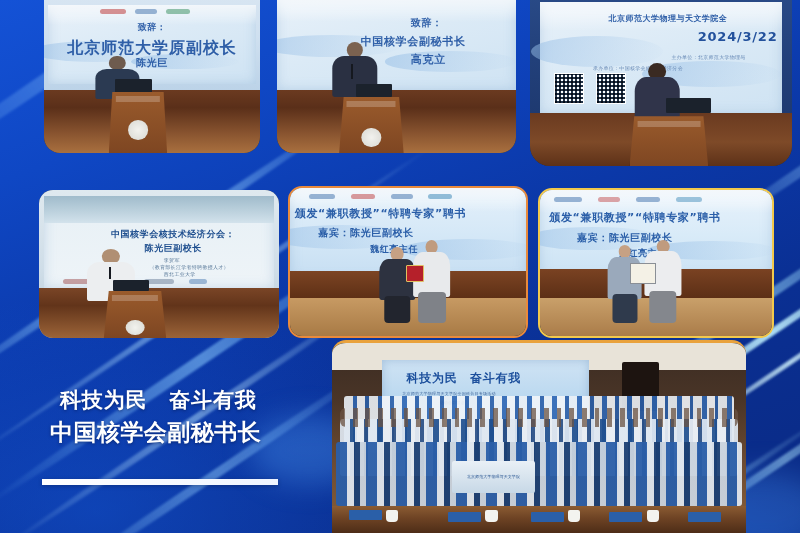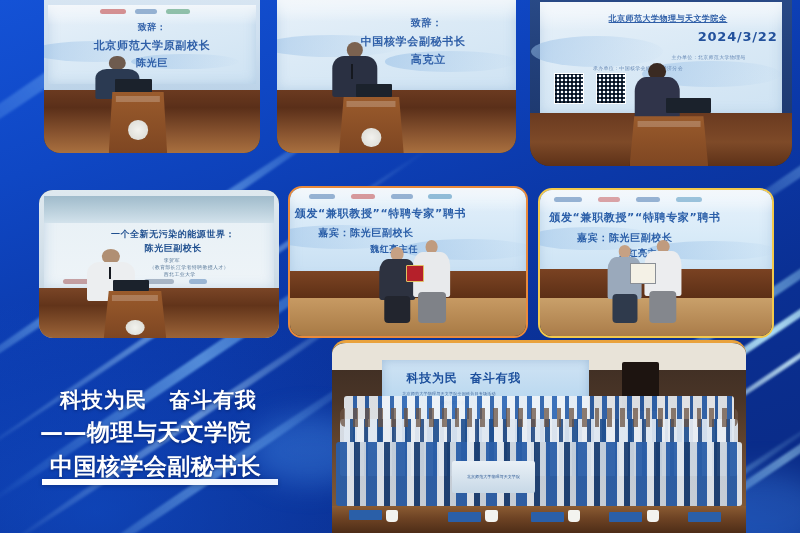--- a/index.html
+++ b/index.html
@@ -95,21 +95,21 @@
       <div class="screen" style="left:2%;top:10%;width:96%;height:48%;">
         <div class="swoosh" style="left:-8%;top:46%;width:62%;height:26%;"></div>
         <div class="swoosh" style="left:40%;top:62%;width:52%;height:20%;"></div>
       </div>
       <div class="logo-row" style="left:26%;top:13%;width:52%;">
         <span style="width:26px;background:rgba(190,60,60,.55)"></span>
         <span style="width:22px;"></span>
         <span style="width:24px;background:rgba(50,140,90,.5)"></span>
       </div>
       <div class="slide-txt" style="left:50%;transform:translateX(-50%);top:20%;font-size:9px;">致辞：</div>
-      <div class="slide-txt" style="left:50%;transform:translateX(-50%);top:30%;font-size:11px;text-align:center;">北京师范大学原副校长</div>
+      <div class="slide-txt" style="left:50%;transform:translateX(-50%);top:30%;font-size:16px;text-align:center;">北京师范大学原副校长</div>
       <div class="slide-txt" style="left:50%;transform:translateX(-50%);top:41%;font-size:10px;">陈光巨</div>
       <div class="stage-floor"></div>
       <div class="person" style="left:24%;top:41%;width:20%;height:26%;">
         <div class="head" style="top:0;width:38%;height:34%;background:#6e5b4e;"></div>
         <div class="body" style="top:30%;width:100%;height:72%;background:#2b3a52;"></div>
       </div>
       <div style="position:absolute;left:33%;top:55%;width:17%;height:9%;background:#1b222c;border-radius:1px;"></div>
       <div class="podium" style="left:30%;top:63%;width:27%;height:37%;clip-path:polygon(6% 0,94% 0,100% 100%,0 100%);">
         <div class="plate" style="top:7%;width:76%;height:9%;"></div>
         <div class="seal" style="top:46%;width:34%;height:32%;"></div>
@@ -143,21 +143,21 @@
   </div>
 
   <div class="ph" style="left:530px;top:-12px;width:262px;height:178px;border-radius:0 0 20px 20px;">
     <div class="inner">
       <div class="stage-wall" style="height:68%;background:linear-gradient(180deg,#1e3f7a,#1b3congo);"></div>
       <div style="position:absolute;inset:0;background:linear-gradient(180deg,#2a4b88 0%,#22407a 40%,#1b3468 100%);"></div>
       <div class="screen" style="left:4%;top:8%;width:92%;height:63%;">
         <div class="swoosh" style="left:-4%;top:30%;width:55%;height:28%;"></div>
         <div class="swoosh" style="left:42%;top:52%;width:58%;height:24%;"></div>
       </div>
-      <div class="slide-txt" style="left:30%;top:14%;font-size:8px;text-decoration:underline;">北京师范大学物理与天文学院全</div>
+      <div class="slide-txt" style="left:30%;top:14%;font-size:8px;">北京师范大学物理与天文学院全</div>
       <div class="slide-txt" style="left:64%;top:23%;font-size:13px;color:#23519c;">2024/3/22</div>
       <div class="slide-txt" style="left:54%;top:37%;font-size:5px;color:#6688b5;font-weight:normal;">主办单位：北京师范大学物理与</div>
       <div class="slide-txt" style="left:24%;top:43%;font-size:5px;color:#6688b5;font-weight:normal;">承办单位：中国核学会核技术经济分会</div>
       <div class="qr" style="left:9%;top:48%;width:11%;height:16%;"></div>
       <div class="qr" style="left:25%;top:48%;width:11%;height:16%;"></div>
       <div class="stage-floor" style="height:30%;background:linear-gradient(180deg,#6a3a20,#7e4a28 55%,#5d3118);"></div>
       <div class="person" style="left:40%;top:42%;width:17%;height:34%;">
         <div class="head" style="top:0;width:40%;height:28%;background:#3a2a22;"></div>
         <div class="body" style="top:24%;width:100%;height:80%;background:#30344a;"></div>
       </div>
@@ -169,21 +169,21 @@
   </div>
 
   <div class="ph" style="left:39px;top:190px;width:240px;height:148px;border-radius:14px;">
     <div class="inner">
       <div style="position:absolute;inset:0;background:linear-gradient(180deg,#dfe9ef 0%,#cfdde8 55%,#b7c9d6 100%);"></div>
       <div class="screen" style="left:2%;top:4%;width:96%;height:62%;
            background:linear-gradient(180deg,#c8dbe6 0%,#e9f1f6 28%,#eef4f8 100%);">
         <div style="position:absolute;left:0;right:0;top:0;height:30%;
              background:linear-gradient(180deg,#93b2c4,#cfe0ea);opacity:.85;"></div>
       </div>
-      <div class="slide-txt" style="left:30%;top:26%;font-size:9px;color:#1f4f8f;">一个全新无污染的能源世界：</div>
+      <div class="slide-txt" style="left:30%;top:26%;font-size:9px;color:#1f4f8f;">中国核学会核技术经济分会：</div>
       <div class="slide-txt" style="left:44%;top:35%;font-size:9px;color:#1f4f8f;">陈光巨副校长</div>
       <div class="slide-txt" style="left:52%;top:45%;font-size:5px;color:#5a7a9a;font-weight:normal;">李贺军</div>
       <div class="slide-txt" style="left:46%;top:50%;font-size:5px;color:#5a7a9a;font-weight:normal;">（教育部长江学者特聘教授人才）</div>
       <div class="slide-txt" style="left:52%;top:55%;font-size:5px;color:#5a7a9a;font-weight:normal;">西北工业大学</div>
       <div class="logo-row" style="left:10%;top:60%;width:80%;">
         <span style="width:28px;background:rgba(150,60,60,.45)"></span>
         <span style="width:22px;background:rgba(110,70,160,.45)"></span>
         <span style="width:30px;background:rgba(90,110,140,.45)"></span>
         <span style="width:18px;background:rgba(60,110,170,.45)"></span>
       </div>
@@ -319,18 +319,17 @@
       <div class="label" style="left:48%;top:89%;width:8%;height:5%;"></div>
       <div class="cup" style="left:57%;top:88%;width:3%;height:6%;"></div>
       <div class="label" style="left:67%;top:89%;width:8%;height:5%;"></div>
       <div class="cup" style="left:76%;top:88%;width:3%;height:6%;"></div>
       <div class="label" style="left:86%;top:89%;width:8%;height:5%;"></div>
     </div>
   </div>
 
   <div id="title-block">
     <div id="t1" class="t-line">科技为民　奋斗有我</div>
-    <div id="t2" class="t-line">——物理与天文学院</div>
     <div id="t3" class="t-line">中国核学会副秘书长</div>
   </div>
   <div id="title-rule"></div>
 
 </div>
 
 </body></html>

